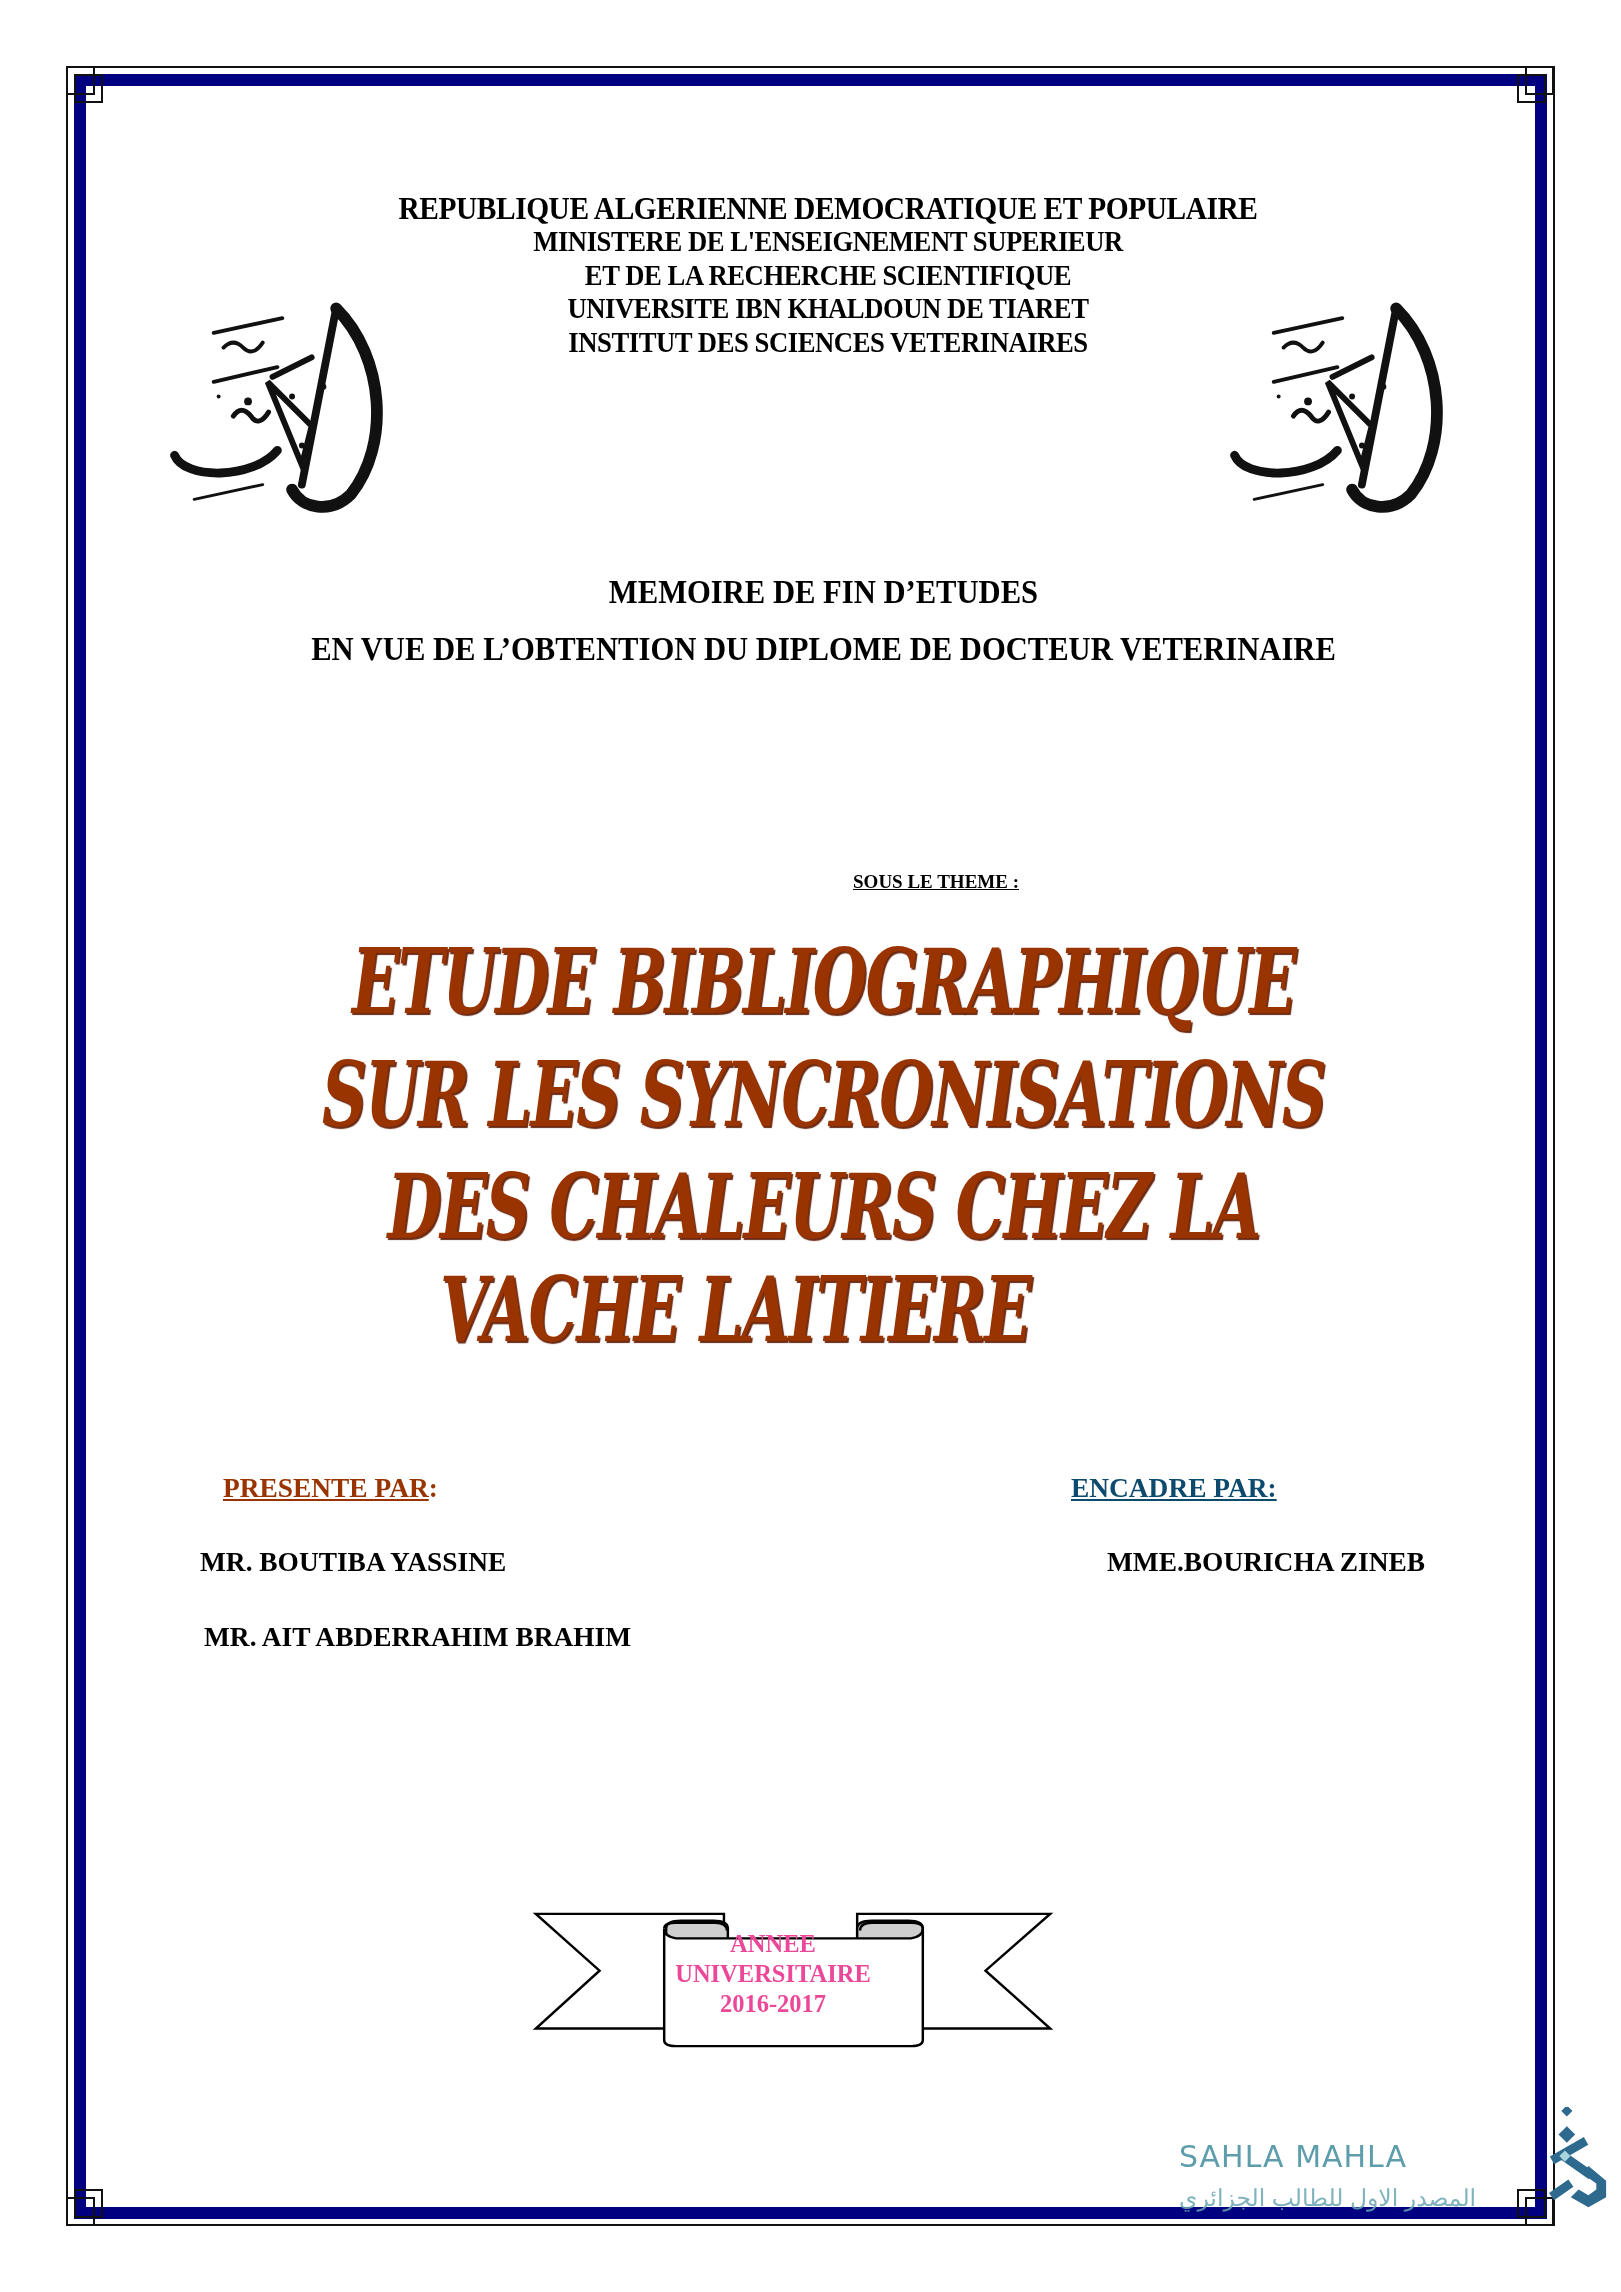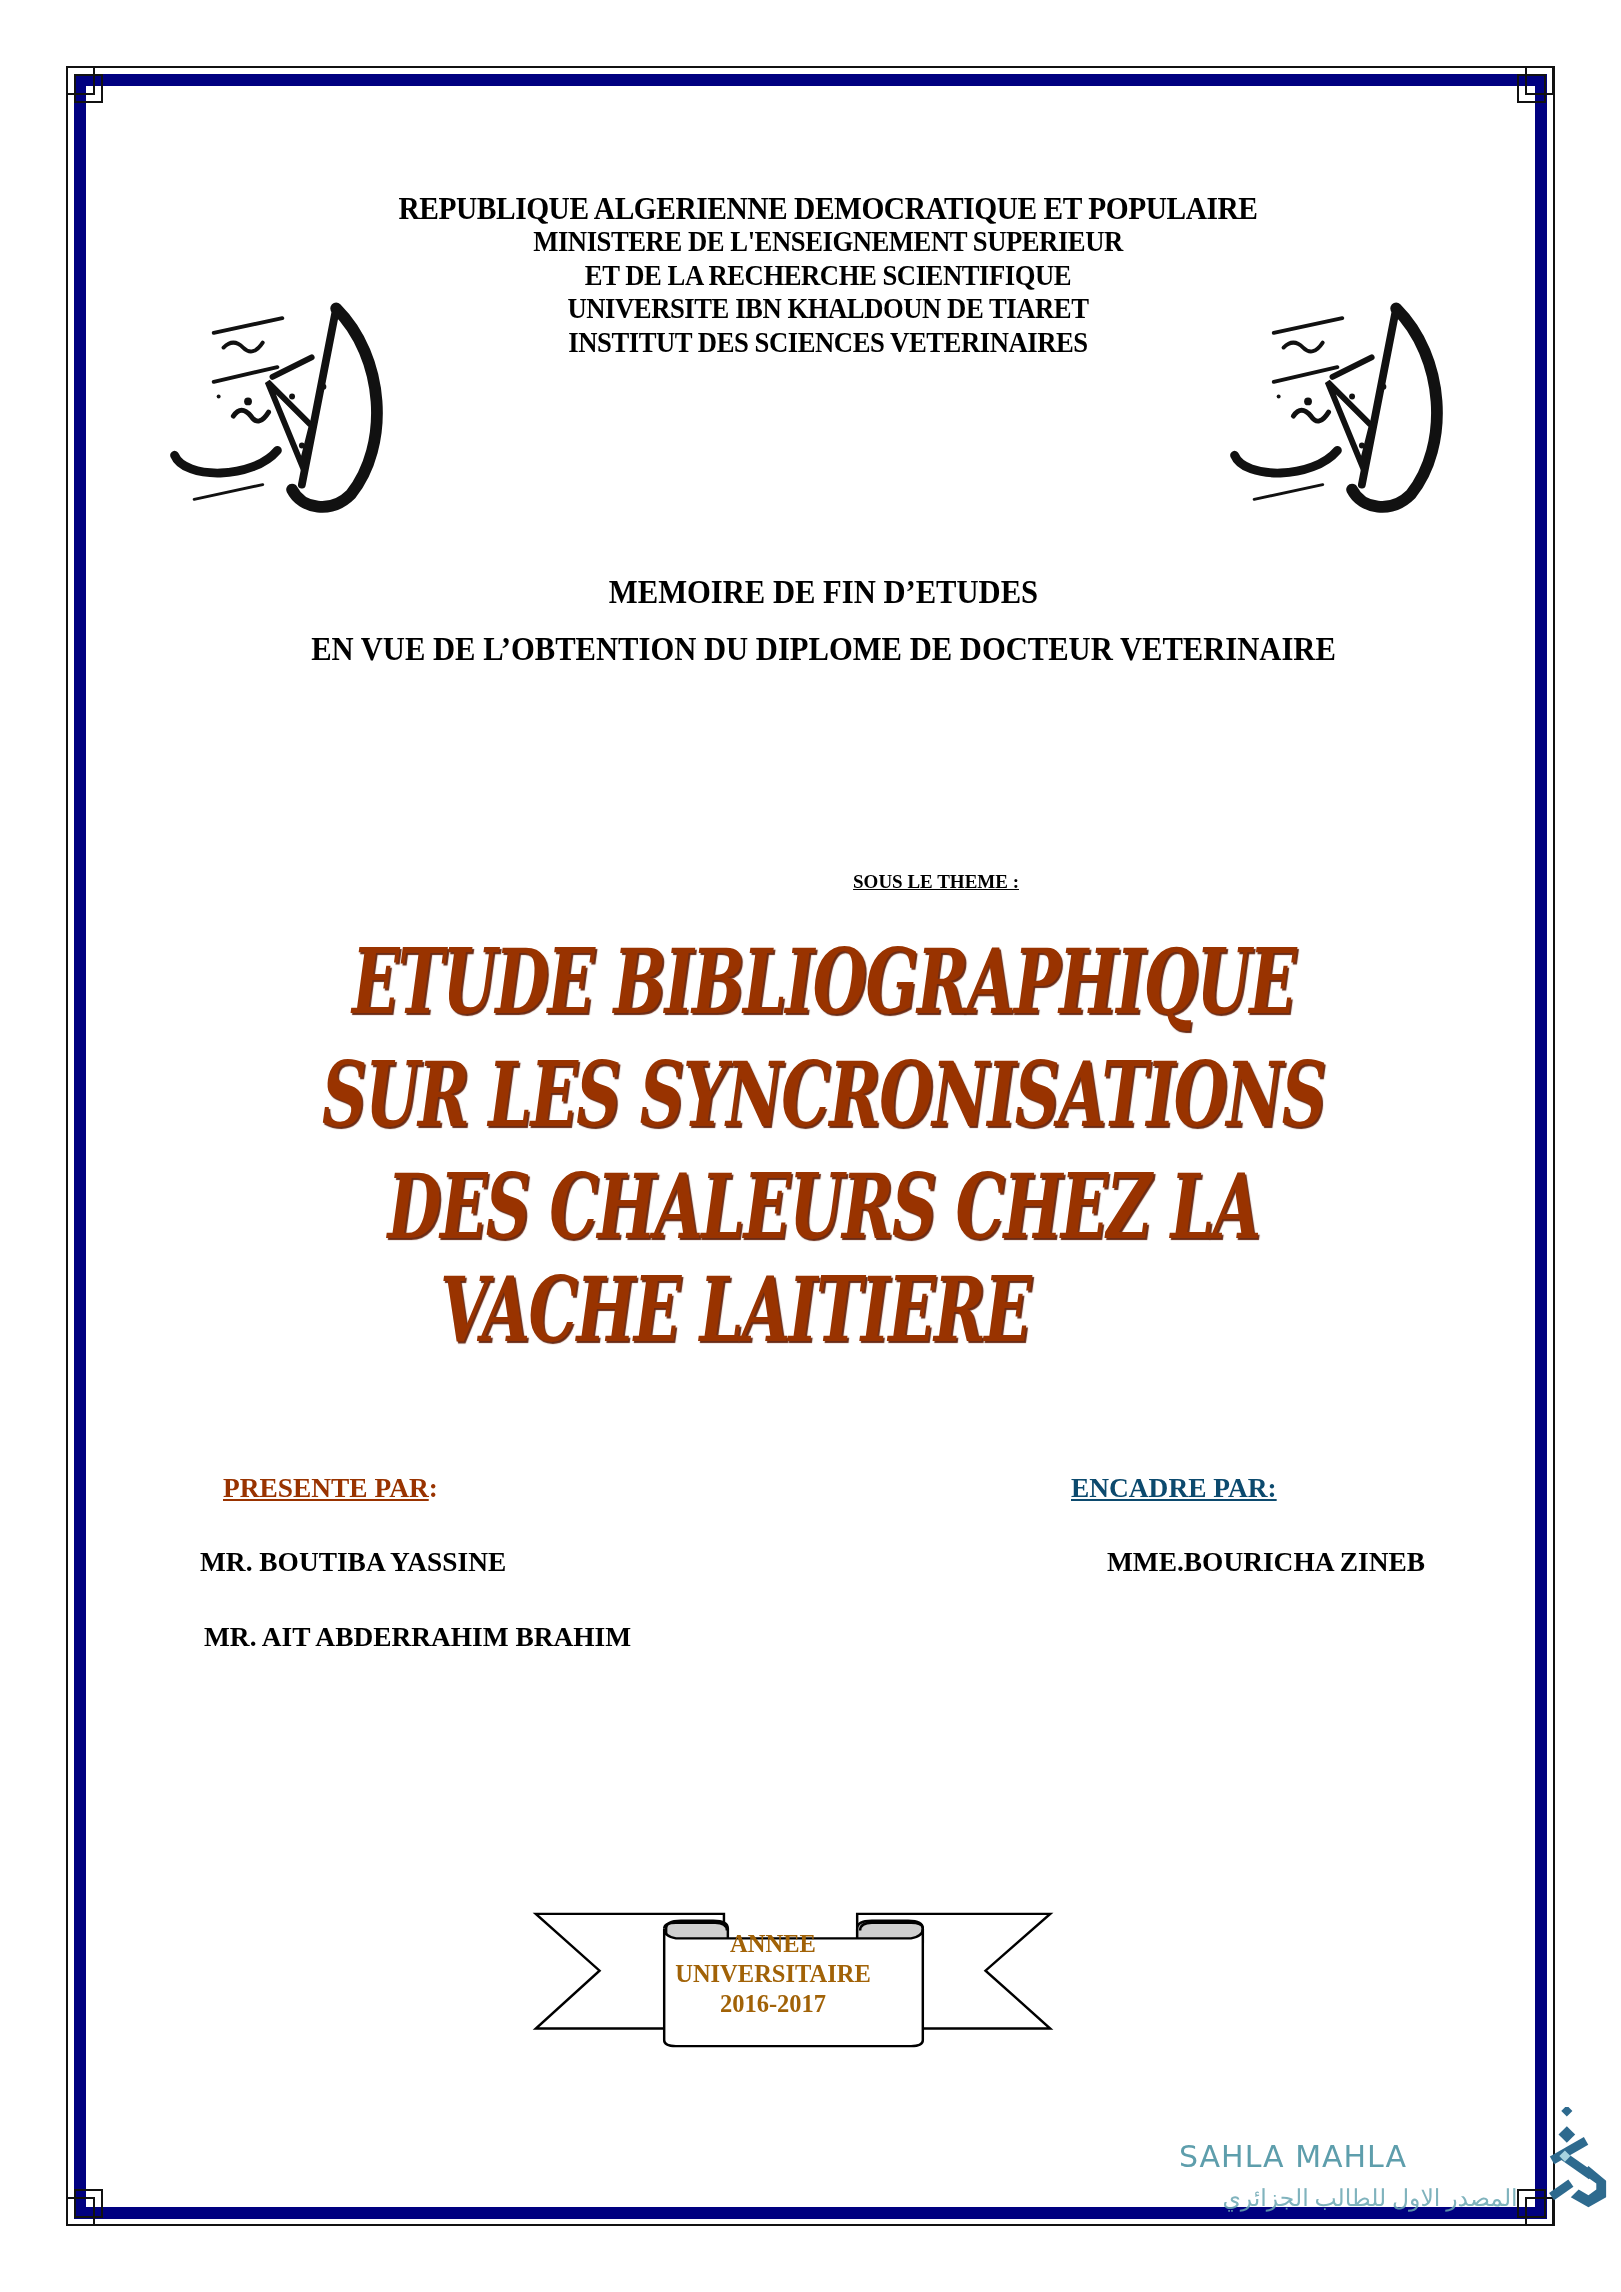--- a/index.html
+++ b/index.html
@@ -35,23 +35,23 @@
 
   .presente-label { position: absolute; left: 223px; top: 1473px; font-weight: bold; font-size: 27.4px; color: #993300; }
   .presente-label .u { text-decoration: underline; }
   .encadre-label { position: absolute; left: 1071px; top: 1473px; font-weight: bold; font-size: 27.4px; color: #0c4a6e; text-decoration: underline; }
   .name { position: absolute; font-weight: bold; font-size: 27.4px; }
   .n1 { left: 200px; top: 1547px; }
   .n2 { left: 192px; top: 1622px; margin-left: 12px; }
   .n3 { left: 1059px; top: 1547px; margin-left: 48px; }
 
   .banner { position: absolute; left: 529px; top: 1901px; width: 529px; height: 157px; }
-  .banner-text { position: absolute; left: 667px; width: 212px; top: 1929px; text-align: center; font-weight: bold; font-size: 24.5px; color: #a16207; line-height: 30px; }
+  .banner-text { position: absolute; left: 667px; width: 212px; top: 1929px; text-align: center; font-weight: bold; font-size: 24.5px; color: #ec4899; line-height: 30px; }
   .wm-title { position: absolute; left: 1179px; top: 2139px; font-family: "DejaVu Sans", sans-serif; font-size: 30px; color: #5e9eac; letter-spacing: 1px; white-space: nowrap; }
-  .wm-sub { position: absolute; left: 1179px; top: 2184px; width: 382px; font-family: Liberation Serif, serif; font-size: 23.5px; color: #6aa6b2; direction: rtl; text-align: center; white-space: nowrap; opacity: 0.85; }
+  .wm-sub { position: absolute; left: 1179px; top: 2184px; width: 382px; font-family: Liberation Sans, sans-serif; font-size: 23.5px; color: #6aa6b2; direction: rtl; text-align: left; white-space: nowrap; opacity: 0.85; }
   .wm-logo { position: absolute; left: 1549px; top: 2107px; width: 73px; height: 108px; }
 </style>
 </head>
 <body>
 
 <div class="border-outer"></div>
 <div class="border-navy"></div>
 <div class="corner" style="left:66px;top:66px;"></div>
 <div class="corner" style="left:74px;top:74px;"></div>
 <div class="corner" style="left:1525px;top:66px;"></div>

